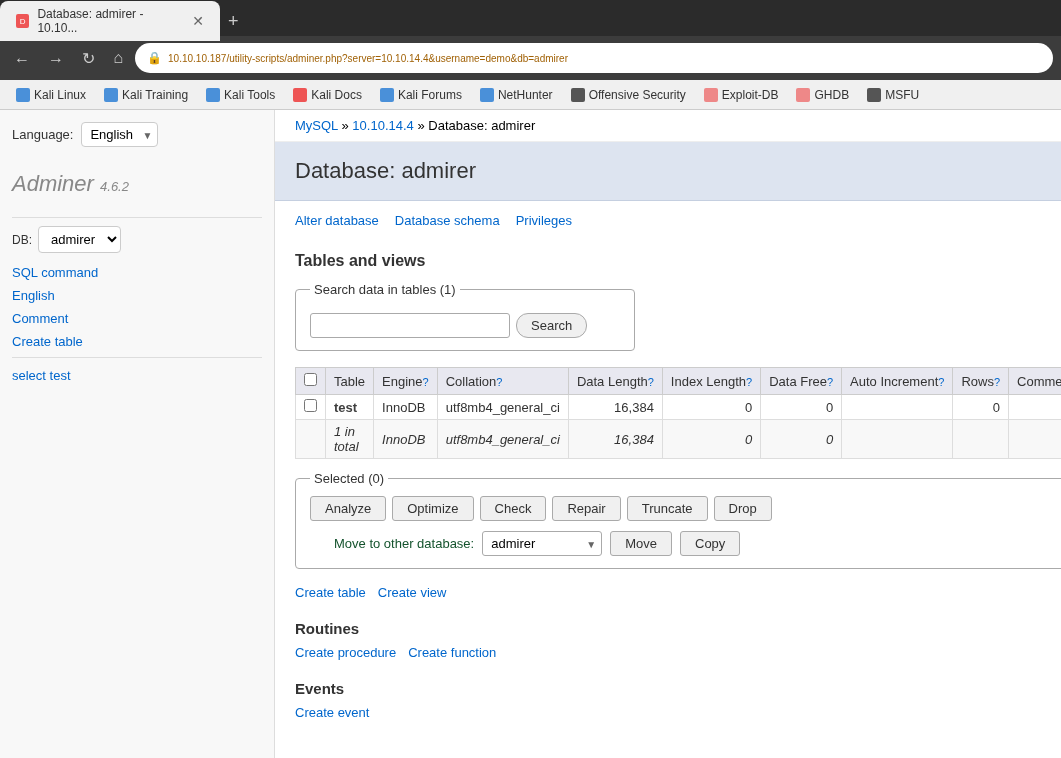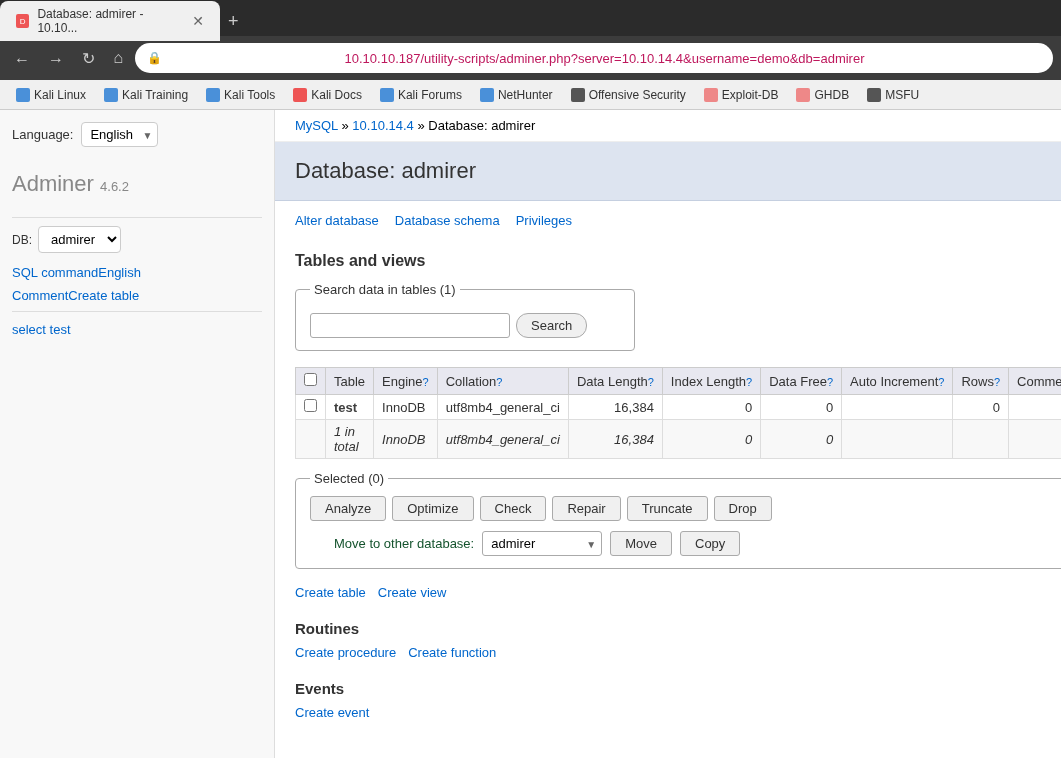--- a/index.html
+++ b/index.html
@@ -10,21 +10,21 @@
     .tab-bar { background: #2b2b2b; display: flex; align-items: center; padding: 6px 0 0 0; height: 36px; }
     .tab { background: #f0f0f0; color: #333; padding: 6px 16px; border-radius: 8px 8px 0 0; display: flex; align-items: center; gap: 8px; font-size: 12px; max-width: 220px; }
     .tab .favicon { width: 14px; height: 14px; background: #e55; border-radius: 2px; display: inline-flex; align-items: center; justify-content: center; color: white; font-size: 8px; }
     .tab .close-tab { margin-left: 4px; cursor: pointer; color: #666; font-size: 14px; line-height: 1; }
     .new-tab-btn { color: #ccc; background: none; border: none; font-size: 18px; cursor: pointer; padding: 4px 8px; }
     
     .nav-bar { background: #3c3c3c; display: flex; align-items: center; padding: 6px 8px; gap: 6px; height: 44px; }
     .nav-btn { background: none; border: none; color: #ccc; cursor: pointer; font-size: 16px; padding: 4px 6px; border-radius: 4px; }
     .address-bar { flex: 1; background: #fff; border: none; border-radius: 20px; padding: 5px 12px; font-size: 13px; color: #333; display: flex; align-items: center; gap: 6px; height: 30px; }
     .address-bar .lock-icon { color: #666; font-size: 12px; }
-    .address-bar input { border: none; outline: none; flex: 1; font-size: 13px; color: #be185d; text-align: center; }
+    .address-bar input { border: none; outline: none; flex: 1; font-size: 10px; color: #a16207; }
 
     
     .bookmarks-bar { background: #f0f0f0; border-bottom: 1px solid #ccc; display: flex; align-items: center; padding: 3px 8px; gap: 2px; height: 30px; overflow: hidden; }
     .bookmark { display: flex; align-items: center; gap: 4px; padding: 3px 8px; border-radius: 4px; cursor: pointer; font-size: 12px; color: #333; white-space: nowrap; }
     .bookmark .bk-icon { width: 14px; height: 14px; border-radius: 2px; display: inline-block; flex-shrink: 0; }
     .bk-kali { background: #4a90d9; }
     .bk-training { background: #4a90d9; }
     .bk-tools { background: #4a90d9; }
     .bk-docs { background: #e55; }
     .bk-forums { background: #4a90d9; }
@@ -32,27 +32,27 @@
     .bk-offsec { background: #555; }
     .bk-exploit { background: #e88; }
     .bk-ghdb { background: #e88; }
     .bk-msfu { background: #555; }
 
     
     .page { display: flex; background: white; min-height: 648px; }
 
     
     .sidebar { width: 275px; background: #f8f8f8; border-right: 1px solid #ddd; padding: 12px; flex-shrink: 0; }
-    .sidebar-logo { font-size: 22px; color: #888; margin-bottom: 12px; padding: 8px 0; }
+    .sidebar-logo { font-size: 22px; font-style: italic; color: #888; margin-bottom: 12px; padding: 8px 0; }
     .sidebar-logo .version { font-size: 13px; font-weight: normal; }
     .sidebar-divider { border: none; border-top: 1px solid #ddd; margin: 8px 0; }
     .db-row { display: flex; align-items: center; gap: 6px; margin-bottom: 12px; }
     .db-label { font-size: 12px; color: #333; }
     .db-select { border: 1px solid #ccc; border-radius: 4px; padding: 4px 8px; font-size: 13px; background: white; cursor: pointer; }
-    .sidebar-links { display: flex; flex-wrap: wrap; margin-bottom: 8px; }
+    .sidebar-links { display: flex; gap: 8px; flex-wrap: wrap; margin-bottom: 8px; flex-direction: column; }
     .sidebar-link { color: #0066cc; text-decoration: none; font-size: 13px; cursor: pointer; }
     .sidebar-nav-link { color: #0066cc; text-decoration: none; font-size: 13px; cursor: pointer; display: block; padding: 2px 0; }
     .lang-row { display: flex; align-items: center; gap: 8px; margin-bottom: 16px; }
     .lang-label { font-size: 13px; color: #333; }
     .lang-select { border: 1px solid #ccc; border-radius: 4px; padding: 4px 24px 4px 8px; font-size: 13px; background: white; cursor: pointer; appearance: none; -webkit-appearance: none; position: relative; }
     .lang-wrapper { position: relative; display: inline-block; }
     .lang-wrapper::after { content: '▼'; position: absolute; right: 6px; top: 50%; transform: translateY(-50%); font-size: 10px; color: #666; pointer-events: none; }
 
     
     .main-content { flex: 1; padding: 0; }

